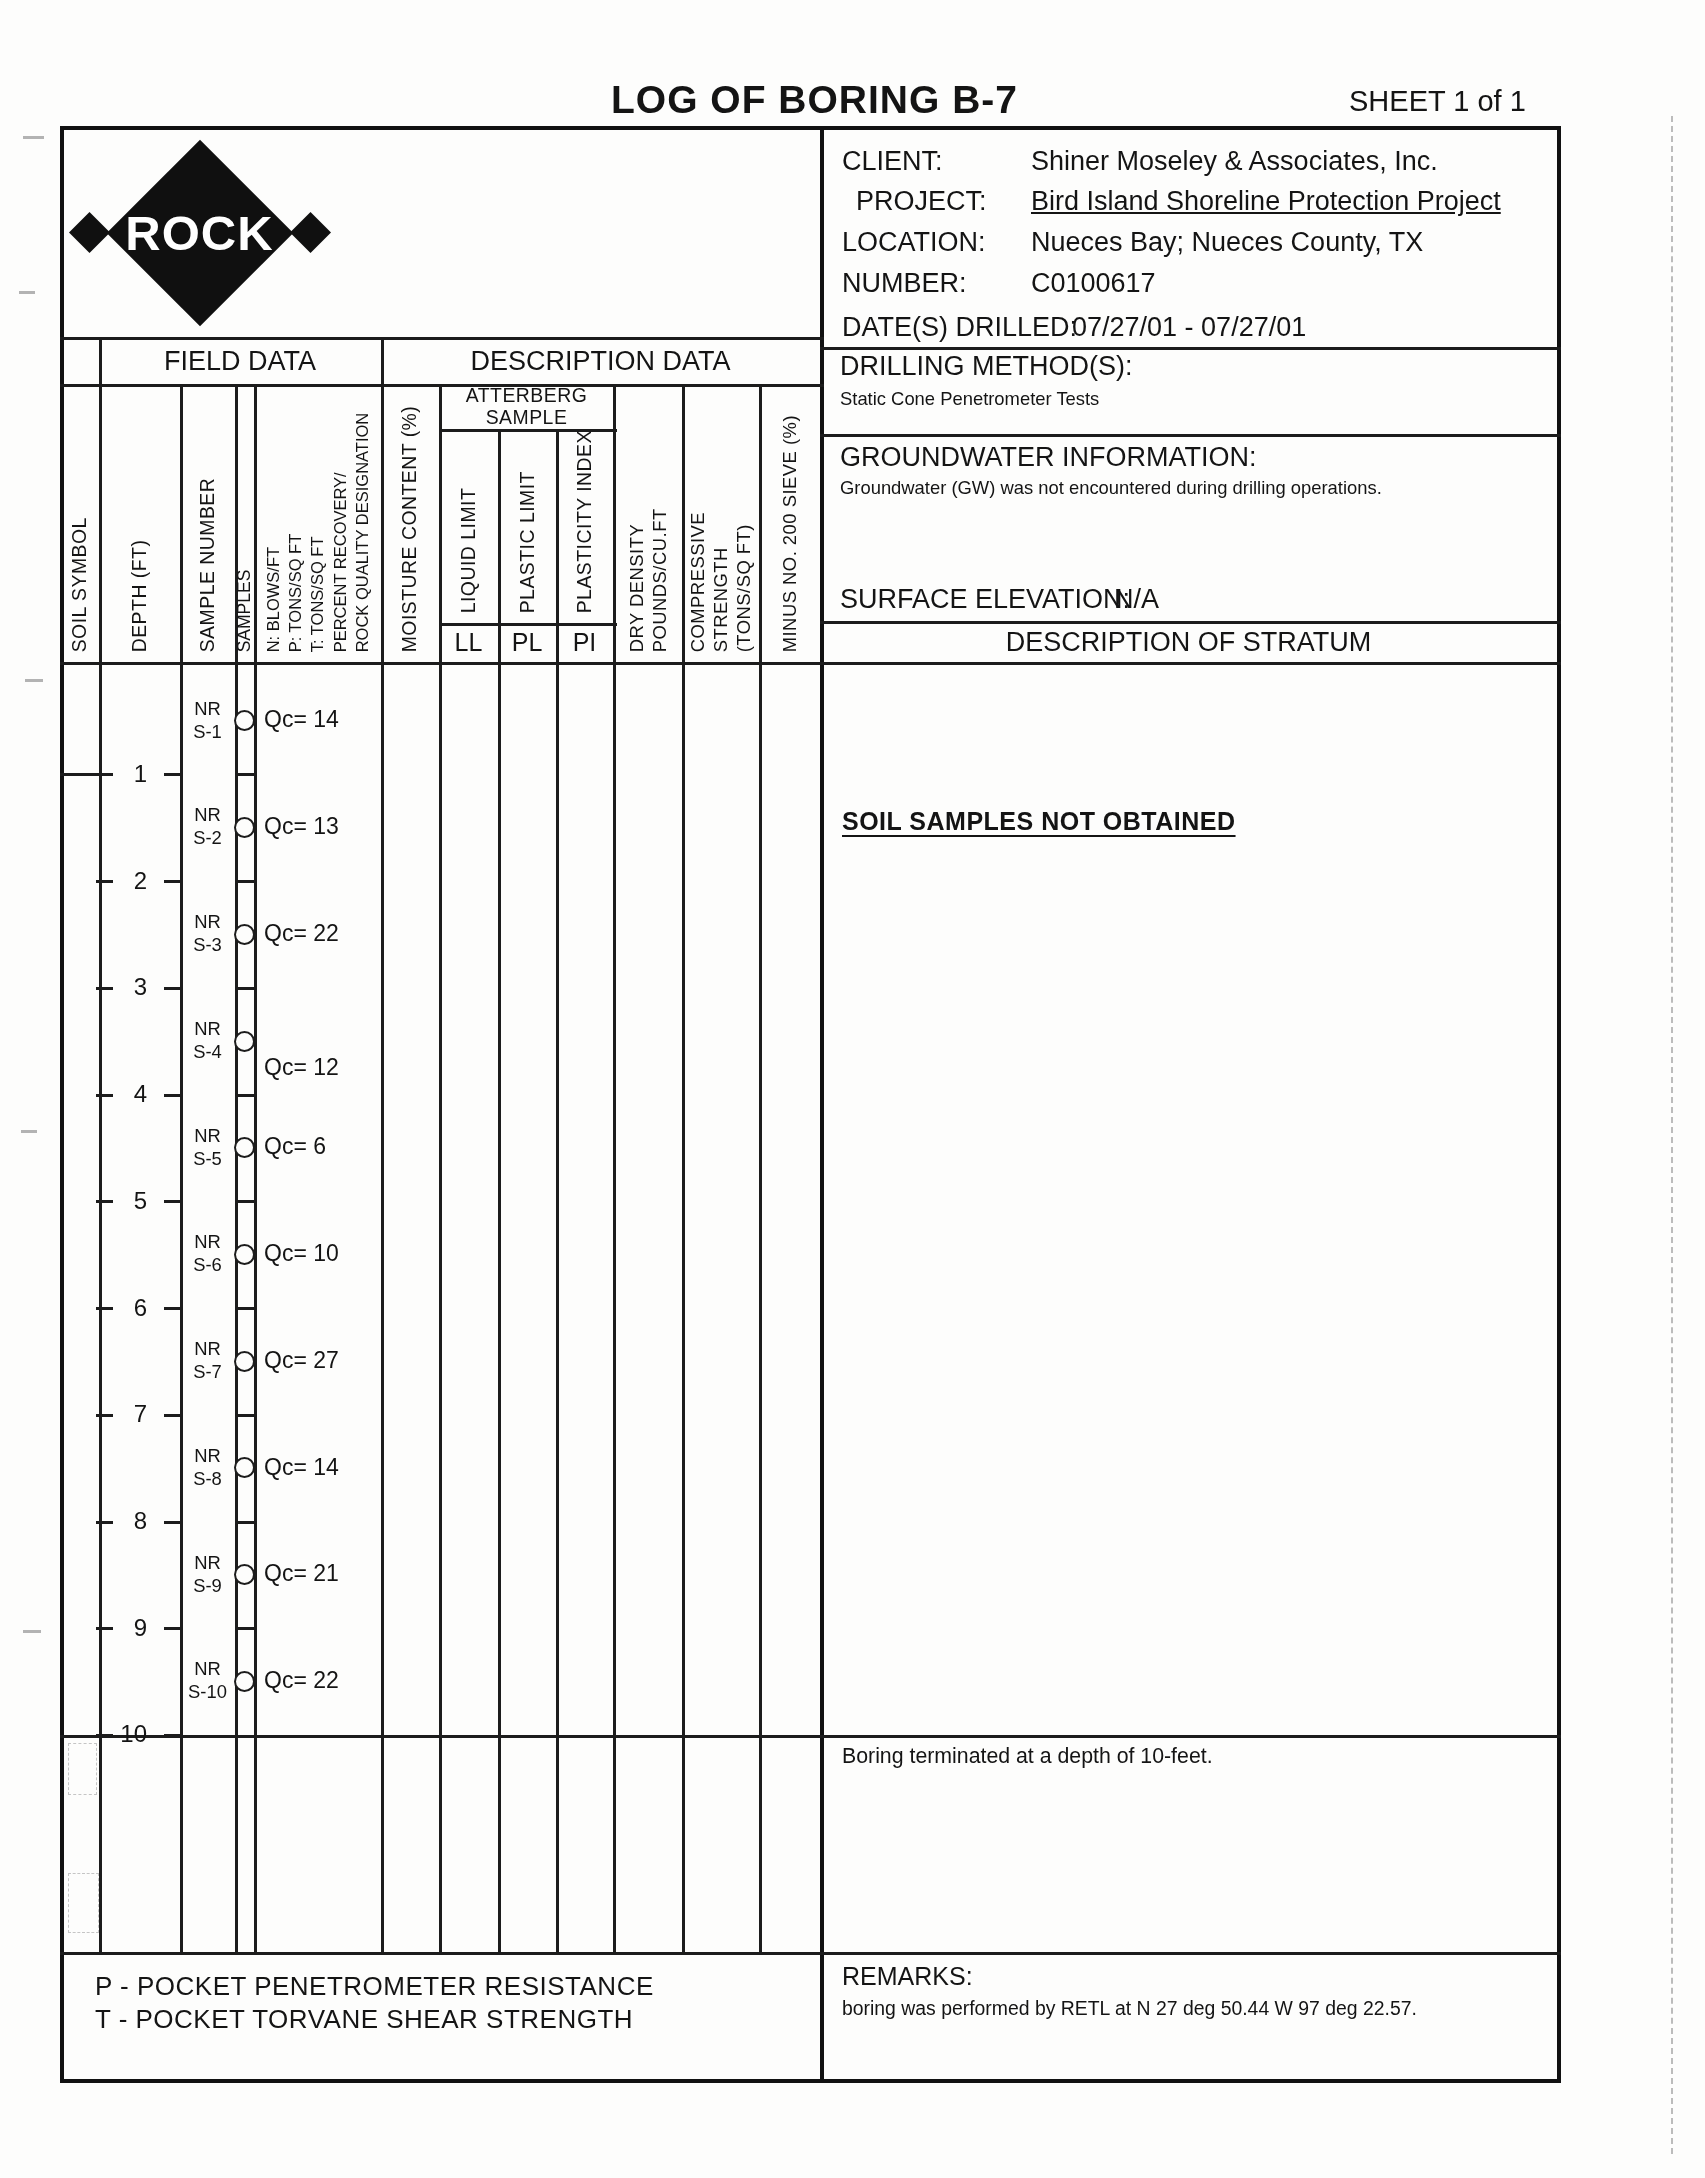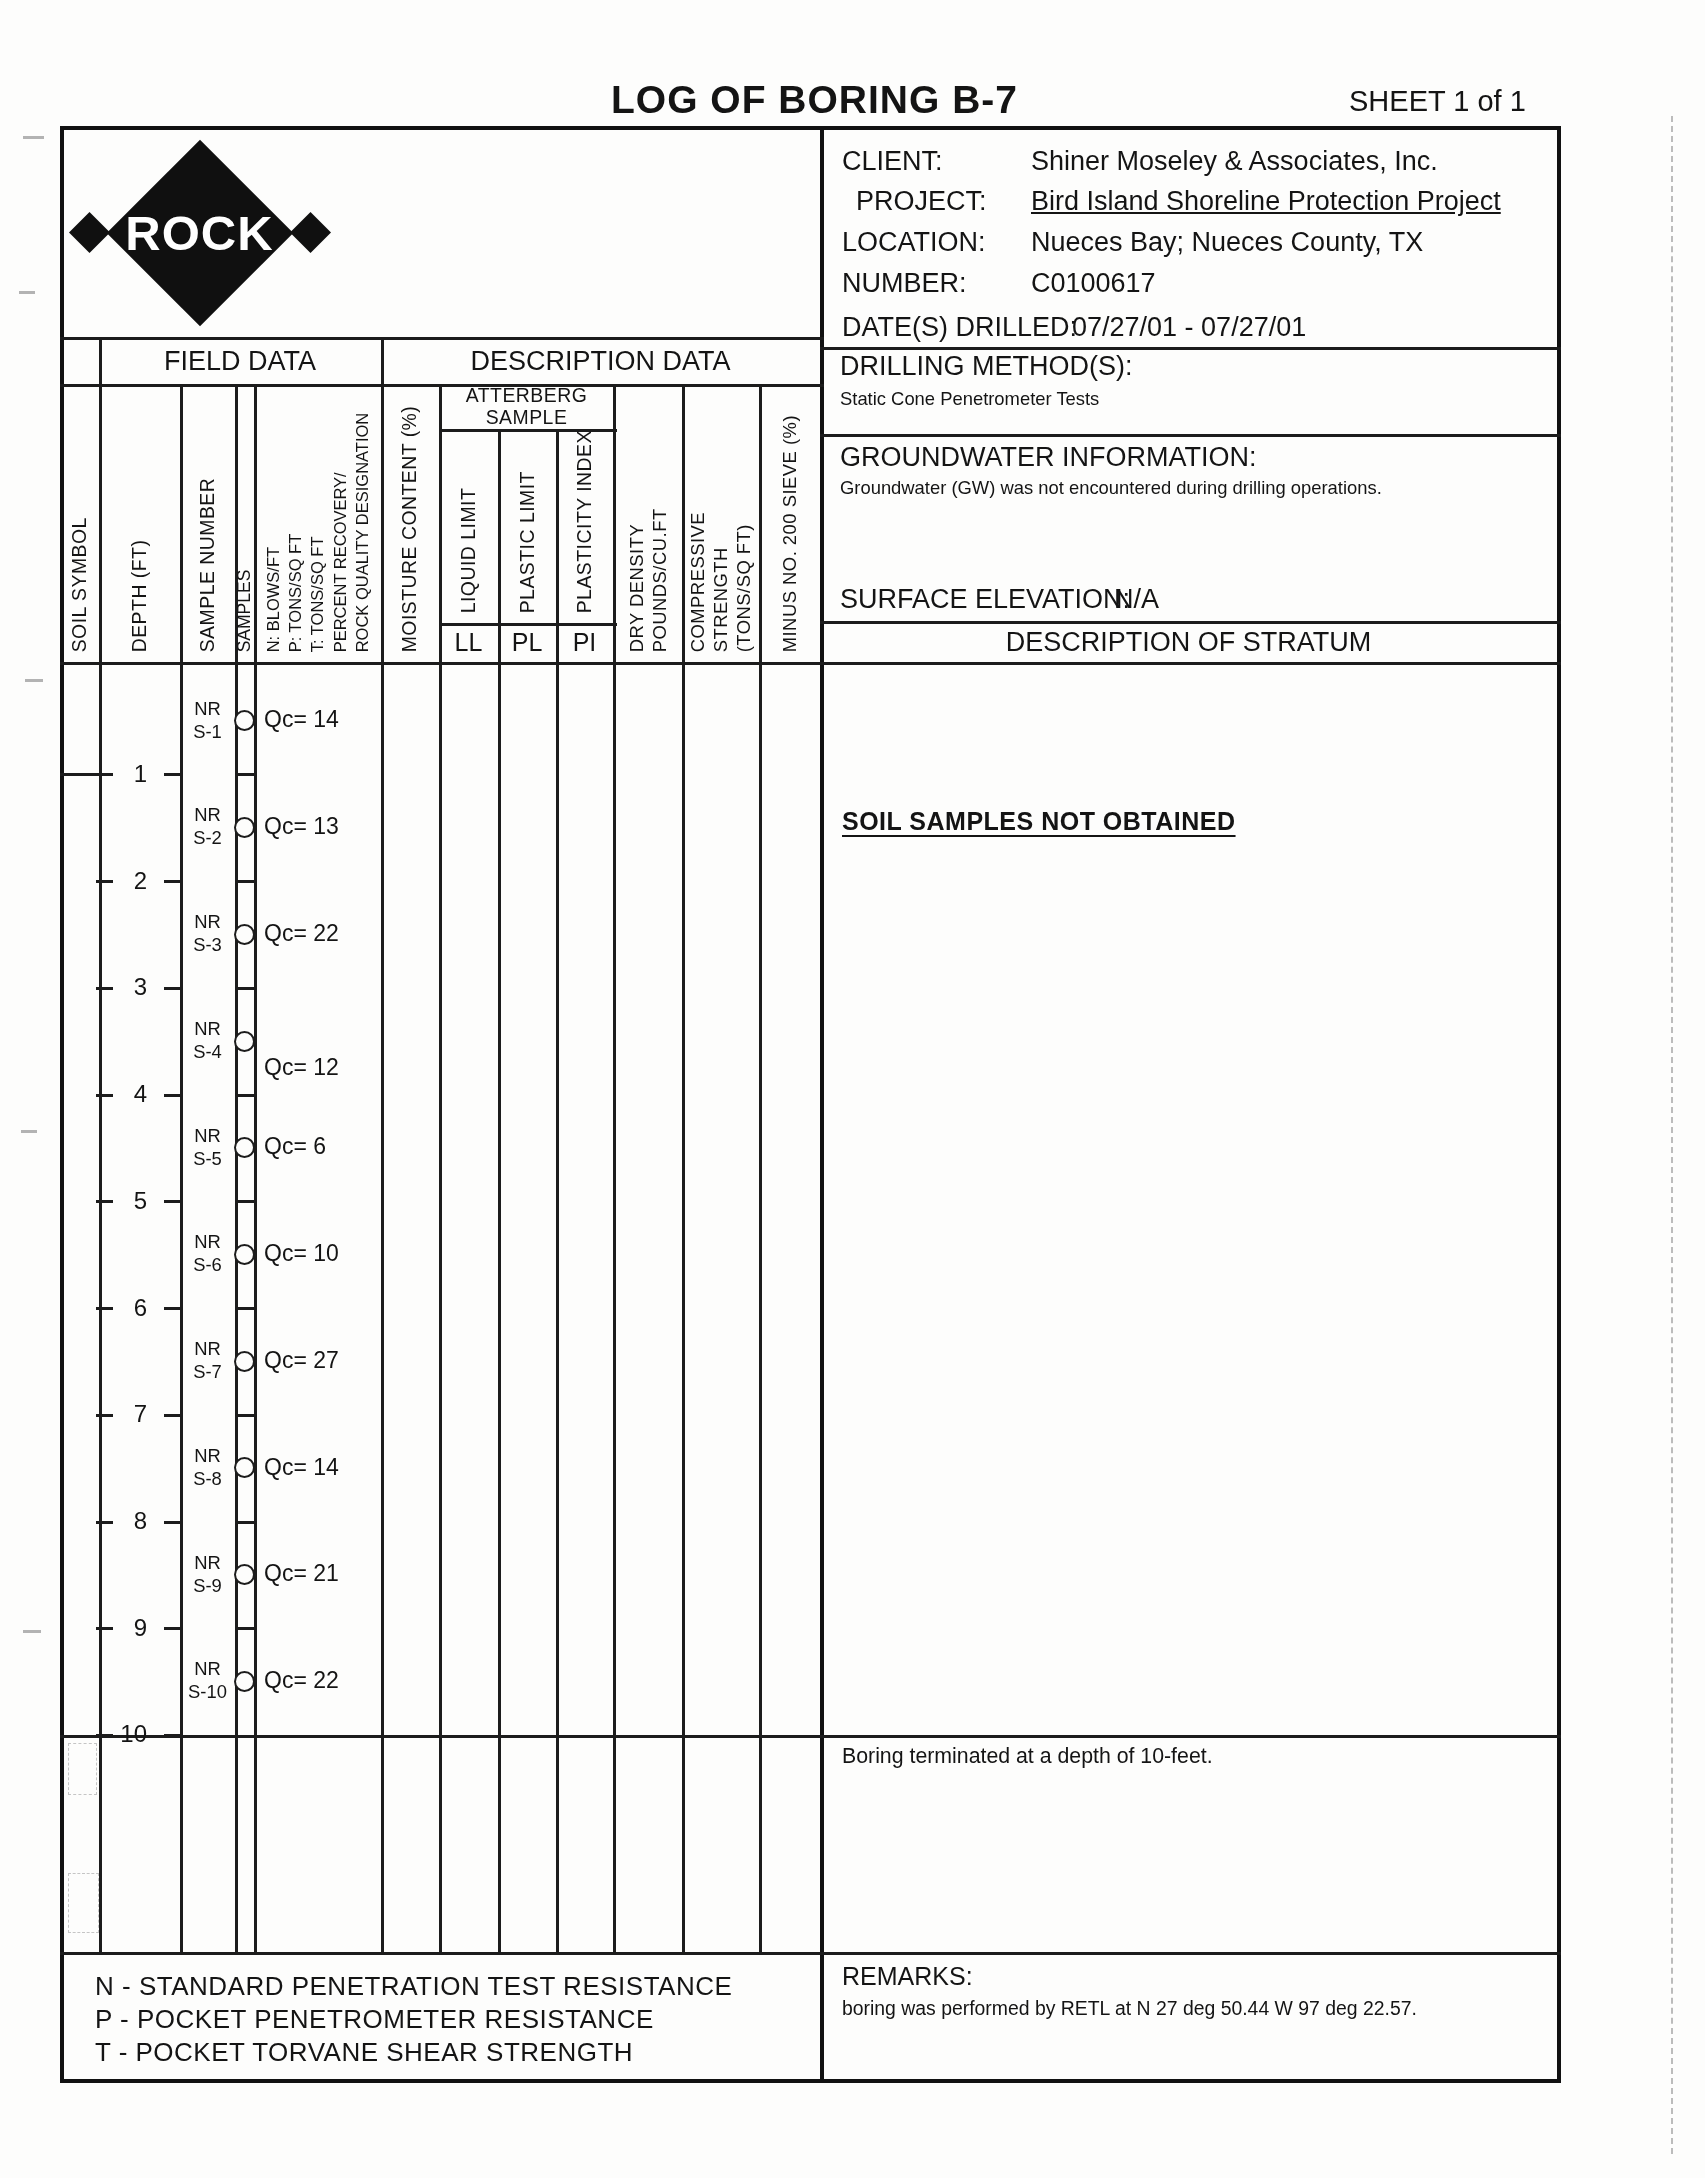--- a/index.html
+++ b/index.html
@@ -120,21 +120,20 @@
   <div class="rot collabel" style="left:759px;top:662px;width:278px;height:61px;font-size:18.4px;">MINUS NO. 200 SIEVE (%)</div>
 
   <div class="abs ctr" style="left:439px;top:625px;width:59px;height:35px;font-size:25px;">LL</div>
   <div class="abs ctr" style="left:498px;top:625px;width:58px;height:35px;font-size:25px;">PL</div>
   <div class="abs ctr" style="left:556px;top:625px;width:57px;height:35px;font-size:25px;">PI</div>
 
   <div class="abs underline" style="left:842px;top:807px;font-size:25px;font-weight:bold;letter-spacing:0.5px;">SOIL SAMPLES NOT OBTAINED</div>
   <div class="abs" style="left:842px;top:1744px;font-size:21.3px;">Boring terminated at a depth of 10-feet.</div>
 
   <div class="abs legend" style="left:95px;top:1970px;width:718px;">
-    <div>N - STANDARD PENETRATION TEST RESISTANCE</div>
     <div>P - POCKET PENETROMETER RESISTANCE</div>
     <div>T - POCKET TORVANE SHEAR STRENGTH</div>
   </div>
 
   <div class="abs" style="left:842px;top:1962px;font-size:25px;">REMARKS:</div>
   <div class="abs" style="left:842px;top:1997px;font-size:19.4px;line-height:23px;width:699px;">
     <div>boring was performed by RETL at N 27 deg 50.44 W 97 deg 22.57.</div>
   </div>
 
   <div class="artifact" style="left:1671px;top:116px;height:2038px;border-left:2.9px dashed #888;"></div>

